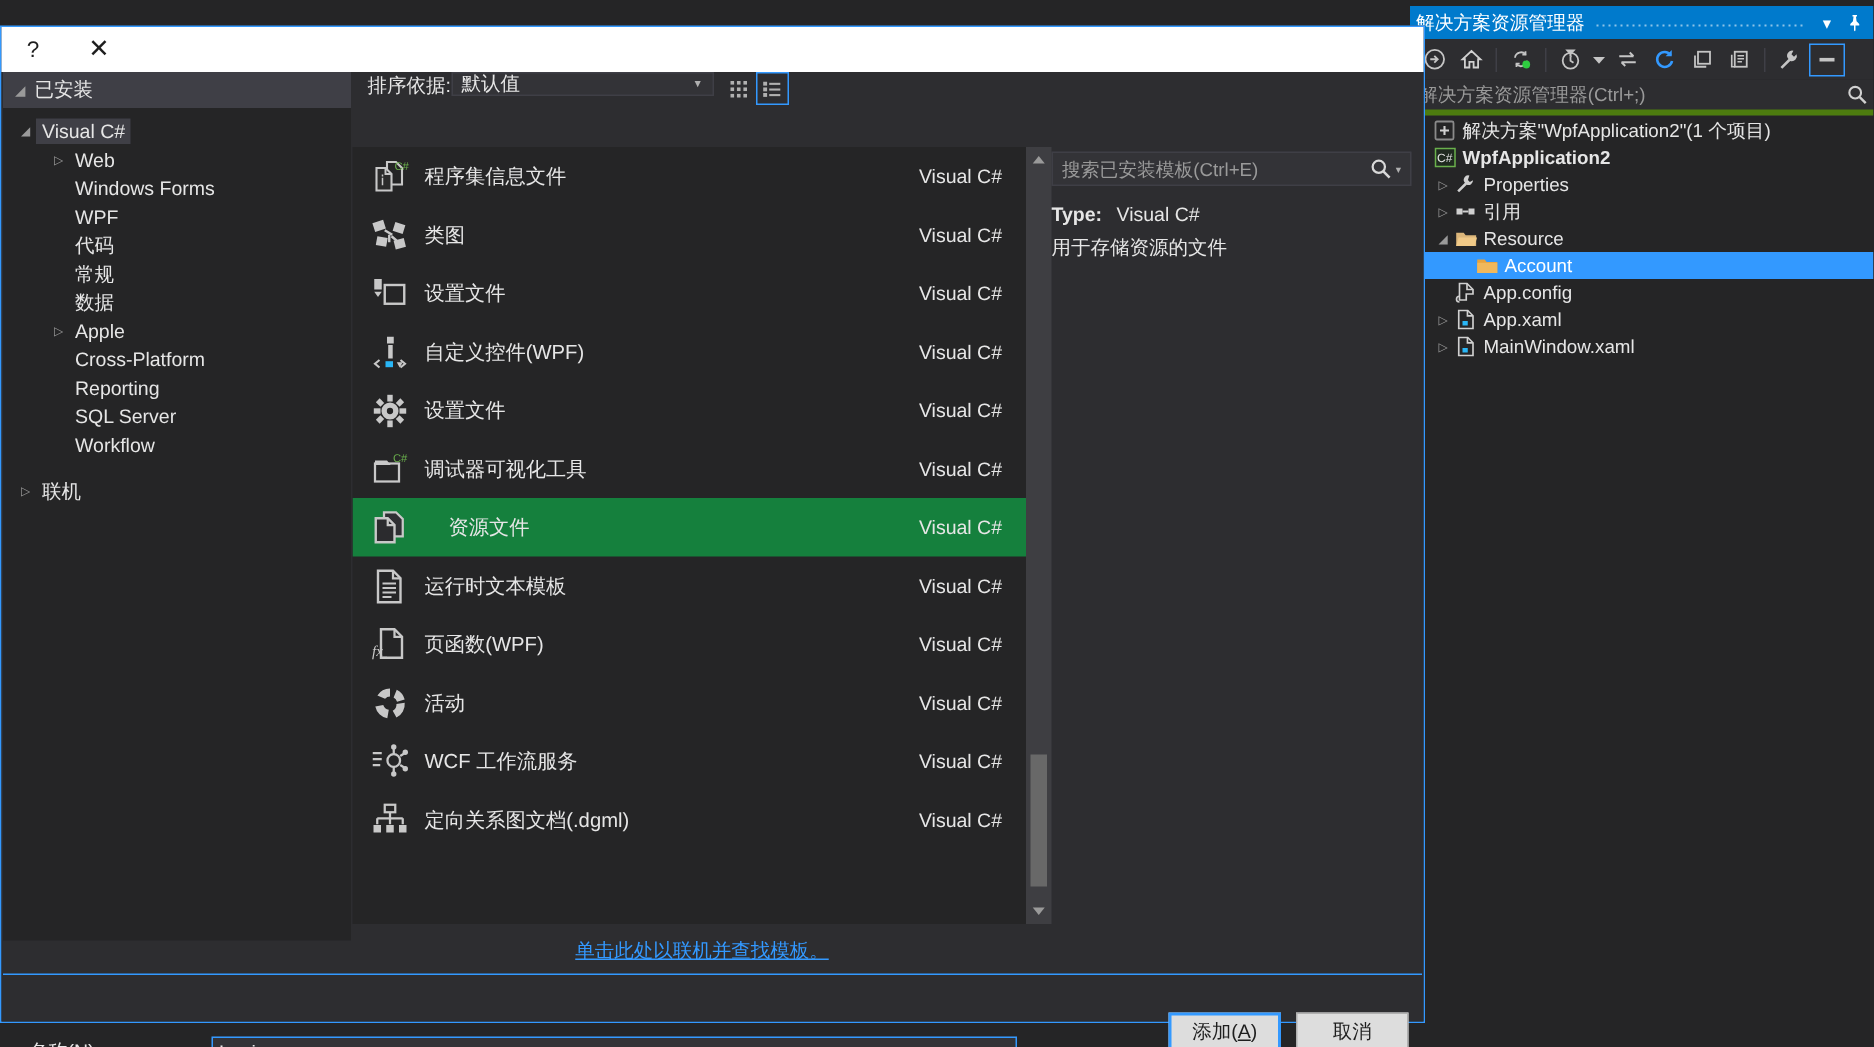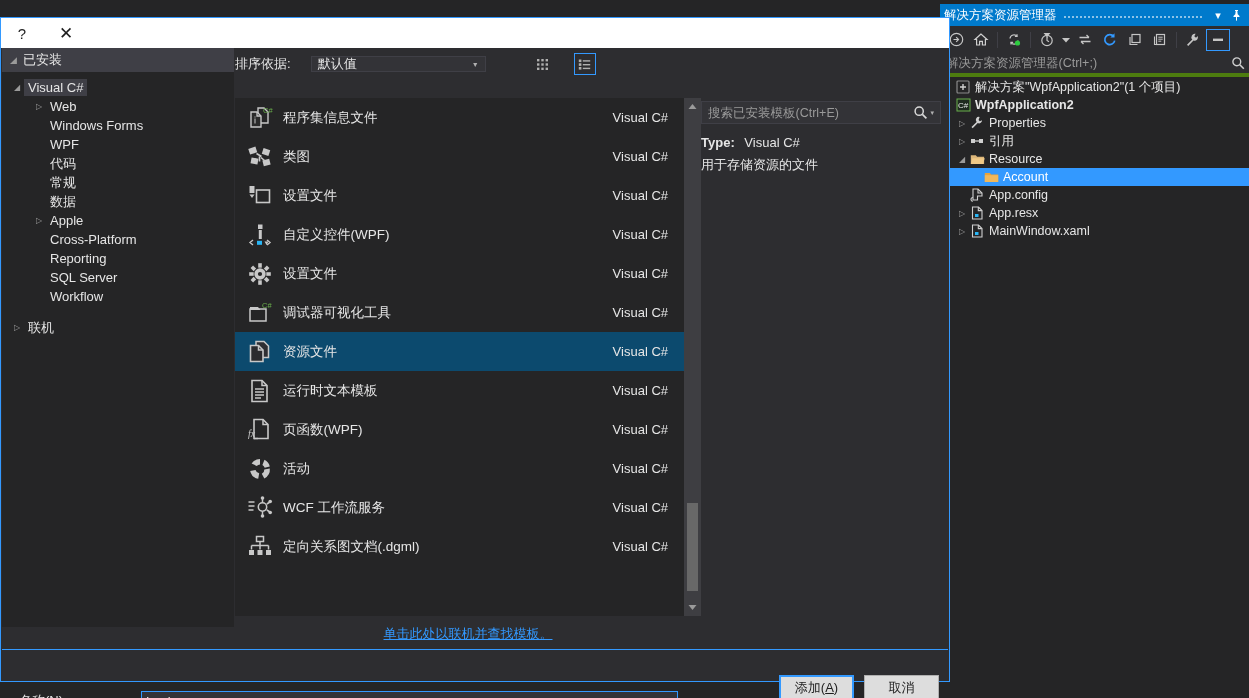--- a/index.html
+++ b/index.html
@@ -92,21 +92,21 @@
     height: 19px; display: flex; align-items: center; font-size: 13px;
     color: #e6e6e6; white-space: nowrap;
   }
   .tree-row .arrow { width: 14px; flex:0 0 14px; text-align:center; color:#9a9a9a; font-size: 8px; }
   .tree-row .tlbl { padding: 1px 4px; }
   .tree-row.sel .tlbl { background: #3f3f46; }
 
   
   .sortbar {
     position: absolute; left: 234px; top: 0px; width: 460px; height: 32px;
-    display: flex; align-items: center; padding-left: 0; gap: 20px;
+    display: flex; padding-left: 10px; gap: 0;
   }
   .sort-label { color: #e6e6e6; font-size: 13px; }
   .sort-combo {
     width: 175px; height: 16px; background: #333337; border: 1px solid #3f3f46;
     color: #e6e6e6; font-size: 13px; display:flex; align-items:center;
     padding: 0 4px 0 6px; position: relative;
   }
   .sort-combo .cb-arrow { position: absolute; right: 6px; font-size: 7px; color: #b0b0b0; }
   .view-btn { width: 22px; height: 22px; display:flex; align-items:center; justify-content:center; }
   .view-btn.sel { border: 1px solid #3399ff; }
@@ -124,21 +124,21 @@
 
   
   .tpl-list {
     position: absolute; left: 234px; top: 50px; width: 449px; height: 518px;
     background: #252526; overflow: hidden;
   }
   .tpl-row {
     height: 39px; display: flex; align-items: center; padding-left: 8px;
     color: #e6e6e6; font-size: 13.5px;
   }
-  .tpl-row.sel { background: #0c4a6e; }
+  .tpl-row.sel { background: #15803d; gap: 16px; }
   .tpl-ico { width: 34px; flex: 0 0 34px; display:flex; align-items:center; justify-content:center; }
   .tpl-name { flex: 1; padding-left: 6px; white-space: nowrap; }
   .tpl-lang { color: #e6e6e6; font-size: 13px; padding-right: 16px; }
 
   .tpl-scroll {
     position: absolute; left: 683px; top: 50px; width: 17px; height: 518px;
     background: #3e3e42;
   }
   .sc-arrow { width: 17px; height: 17px; display:flex; align-items:center; justify-content:center;
               color: #9a9a9a; font-size: 8px; }
@@ -354,21 +354,21 @@
         </div>
         <div class="se-row">
           <span class="se-exp" style="margin-left: 14px;">▷</span>
           <span class="se-ico">
             <svg width="14" height="14" viewBox="0 0 14 14">
               <path d="M2.5 1h6l3.5 3.5V13H2.5z" fill="none" stroke="#d0d0d0" stroke-width="1.1"></path>
               <path d="M8.3 1v3.6h3.6" fill="none" stroke="#d0d0d0" stroke-width="1.1"></path>
               <rect x="5" y="8" width="3.5" height="3" fill="#29b6f6"></rect>
             </svg>
           </span>
-          <span class="se-lbl">App.resx</span>
+          <span class="se-lbl">App.xaml</span>
         </div>
         <div class="se-row">
           <span class="se-exp" style="margin-left: 14px;">▷</span>
           <span class="se-ico">
             <svg width="14" height="14" viewBox="0 0 14 14">
               <path d="M2.5 1h6l3.5 3.5V13H2.5z" fill="none" stroke="#d0d0d0" stroke-width="1.1"></path>
               <path d="M8.3 1v3.6h3.6" fill="none" stroke="#d0d0d0" stroke-width="1.1"></path>
               <rect x="5" y="8" width="3.5" height="3" fill="#29b6f6"></rect>
             </svg>
           </span>

